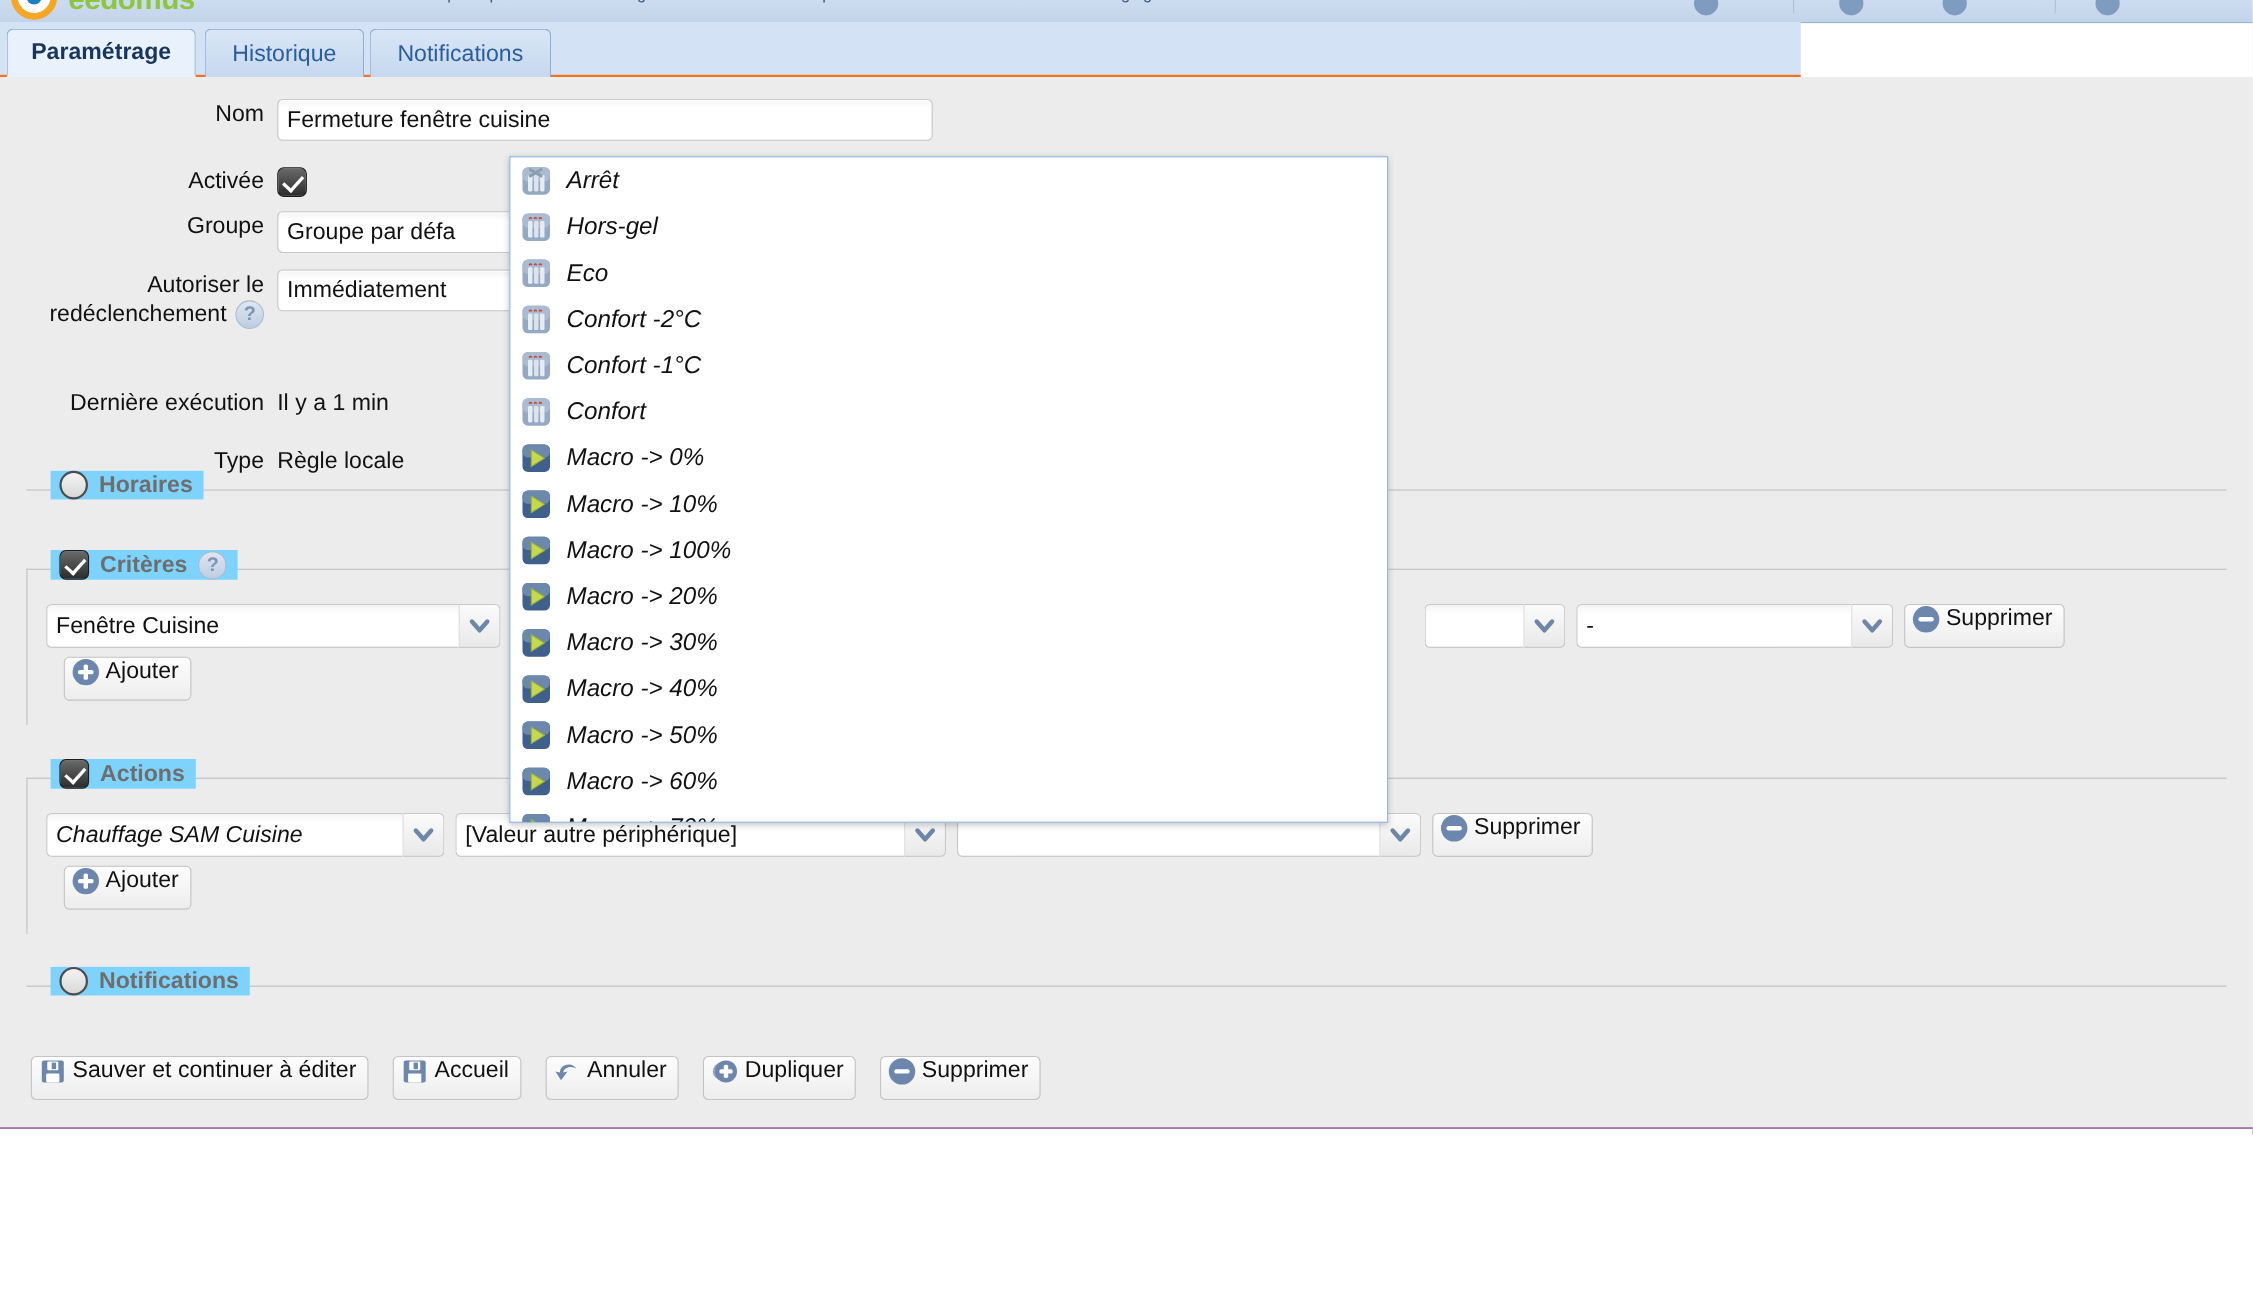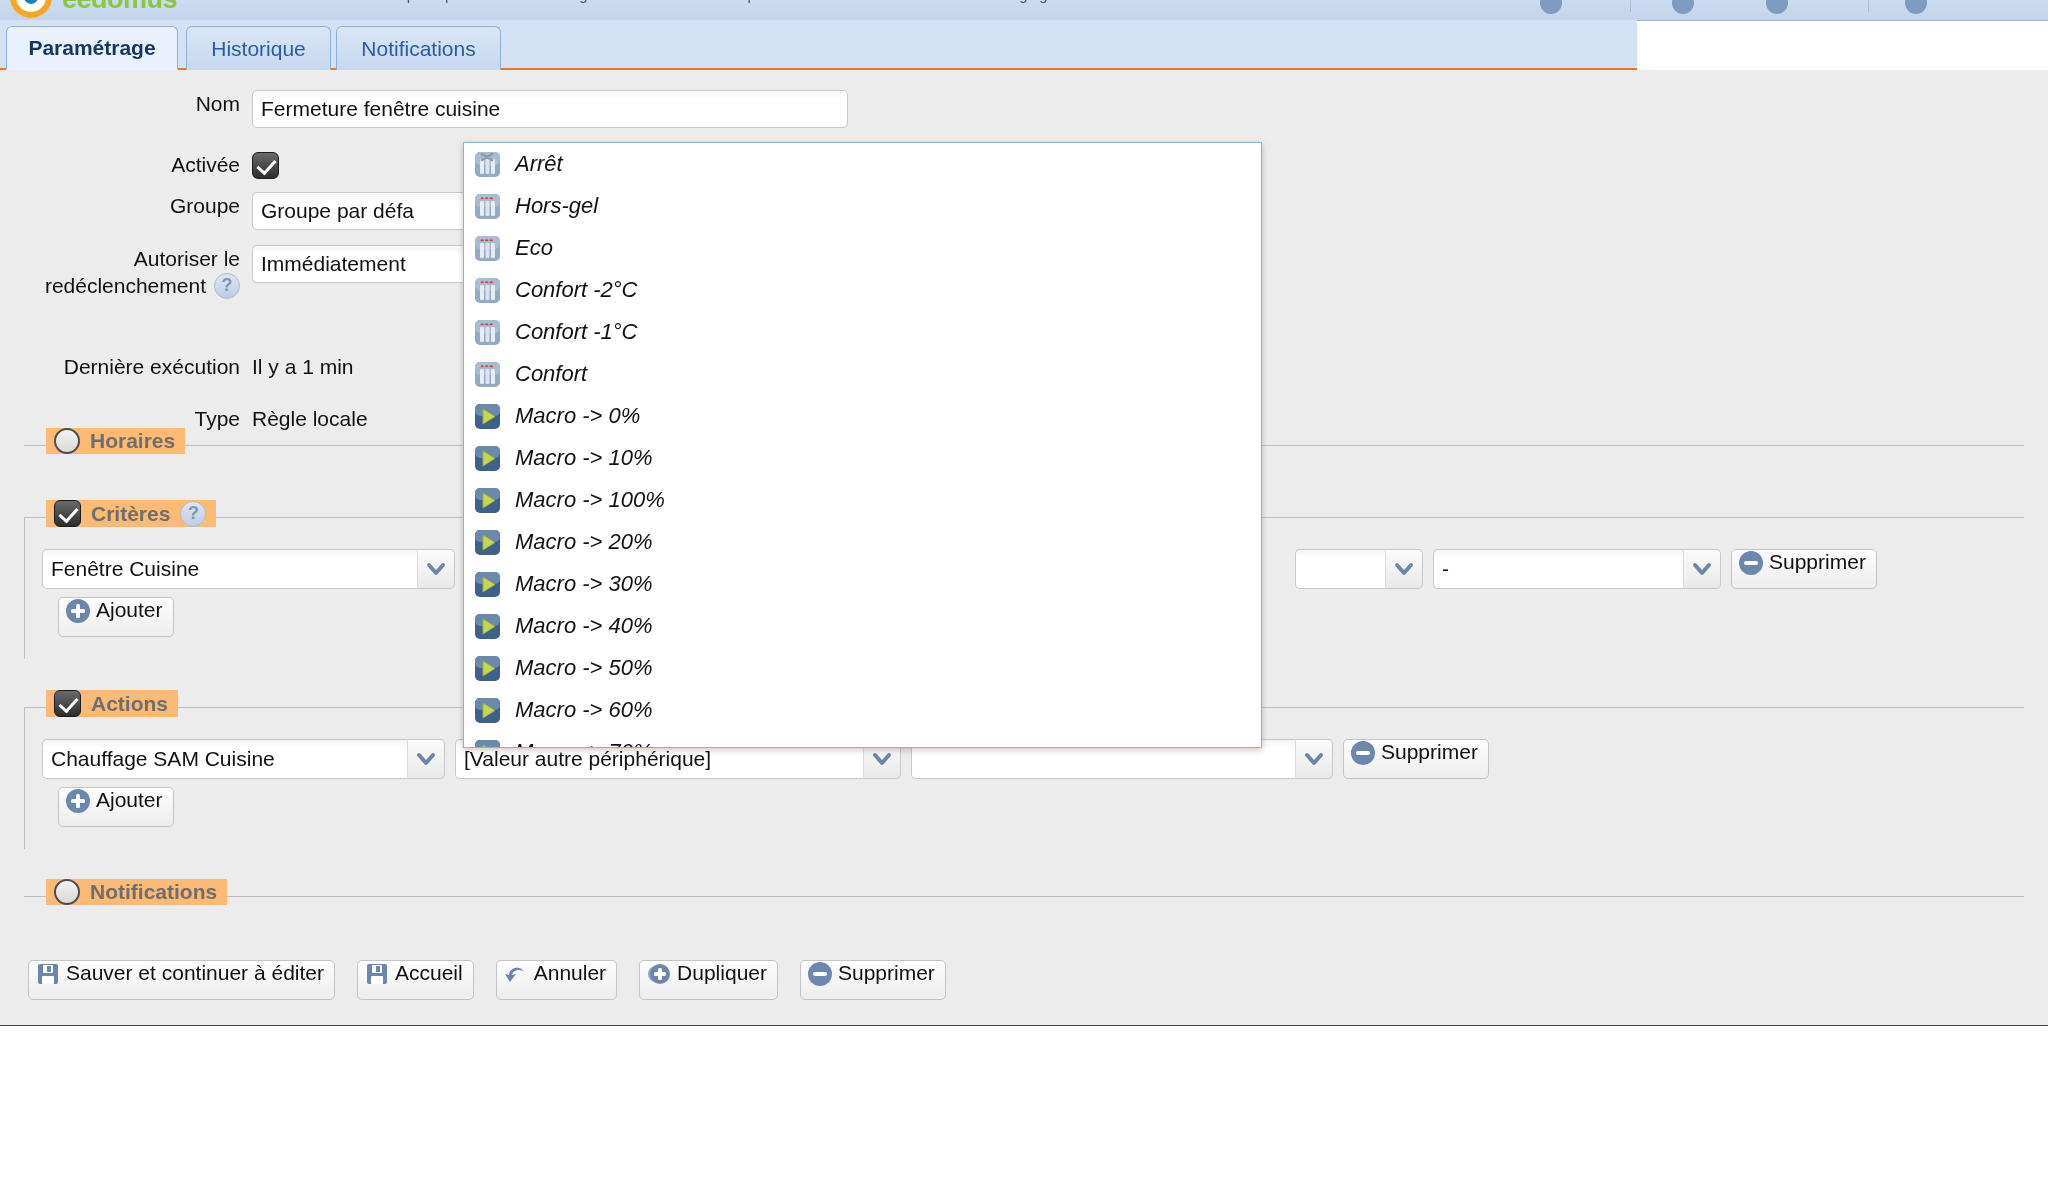--- a/index.html
+++ b/index.html
@@ -123,21 +123,21 @@
     color:#7d94b4;font-size:18px;font-weight:bold;
     display:inline-flex;align-items:center;justify-content:center;
     box-sizing:border-box;
   }
 
   
   .fieldset{position:absolute;box-sizing:border-box;}
   .fs-legend{
     position:absolute;left:22px;top:-17px;
     display:flex;align-items:center;gap:10px;
-    background:#fdba74;padding:0 10px 0 8px;
+    background:#7dd3fc;padding:0 10px 0 8px;
     font-size:21px;font-weight:bold;color:#6e6e6e;
     z-index:2;white-space:nowrap;
   }
   .fs-line-top{position:absolute;left:0;top:0;height:1px;background:#bfbfbf;}
   .fs-line-left{position:absolute;left:0;top:0;width:1px;background:#bfbfbf;}
 
   
   .select{
     display:flex;height:40px;box-sizing:border-box;position:relative;
   }
@@ -341,21 +341,21 @@
 
     <div class="fieldset" style="left:24px;top:637px;width:2000px;height:142px;">
       <div class="fs-line-top" style="width:2000px;"></div>
       <div class="fs-line-left" style="height:142px;"></div>
       <div class="fs-legend">
         <span class="chk"></span>
         <span>Actions</span>
       </div>
 
       <div style="position:absolute;left:18px;top:32px;display:flex;align-items:center;gap:10px;">
-        <div class="select" style="width:403px;">
+        <div class="select" style="width:362px;font-style:italic;">
           <div class="field">Chauffage SAM Cuisine</div>
           <div class="arrow">
             <svg width="20" height="14" viewBox="0 0 20 14">
                 <path d="M3 3 L10 11 L17 3" fill="none" stroke="#6e87a8" stroke-width="4" stroke-linecap="round" stroke-linejoin="round"></path>
               </svg>
           </div>
         </div>
         <div class="select" style="width:446px;">
           <div class="field">[Valeur autre périphérique]</div>
           <div class="arrow">

